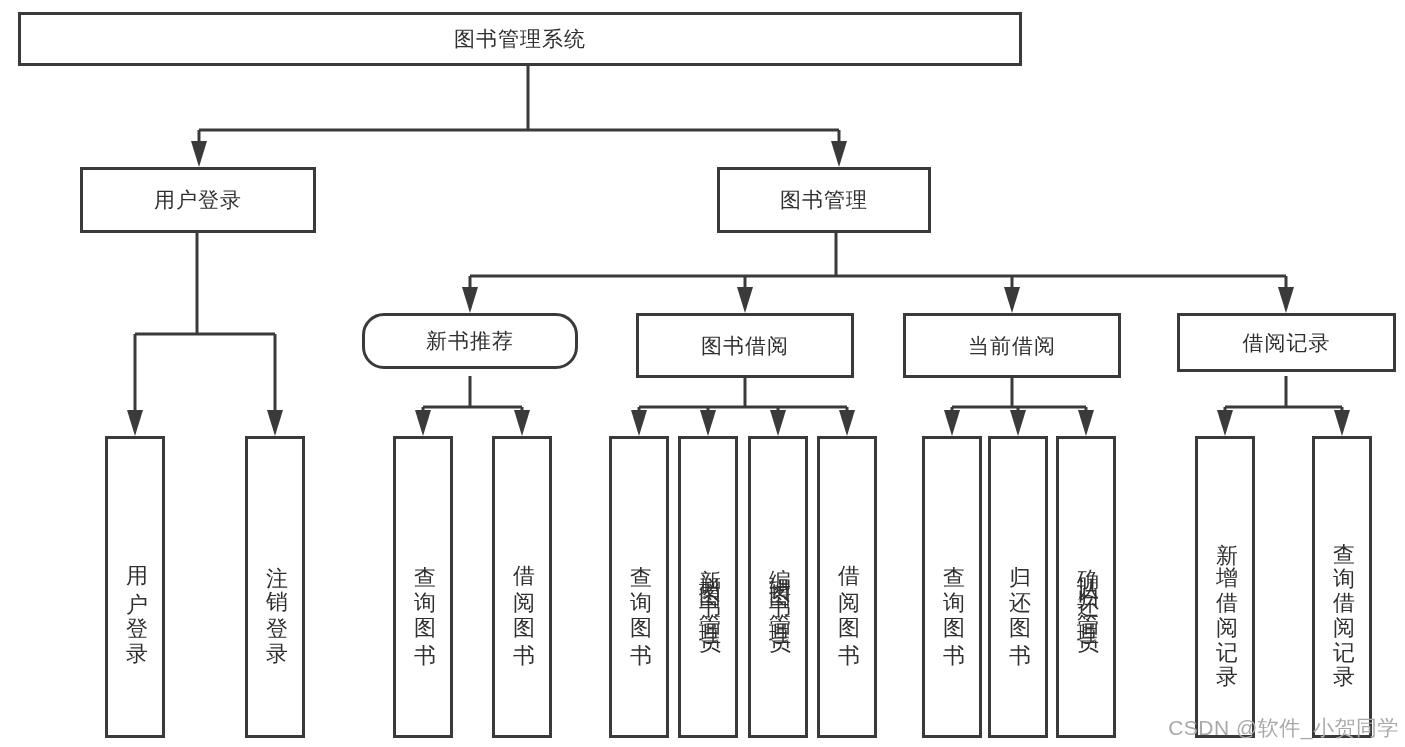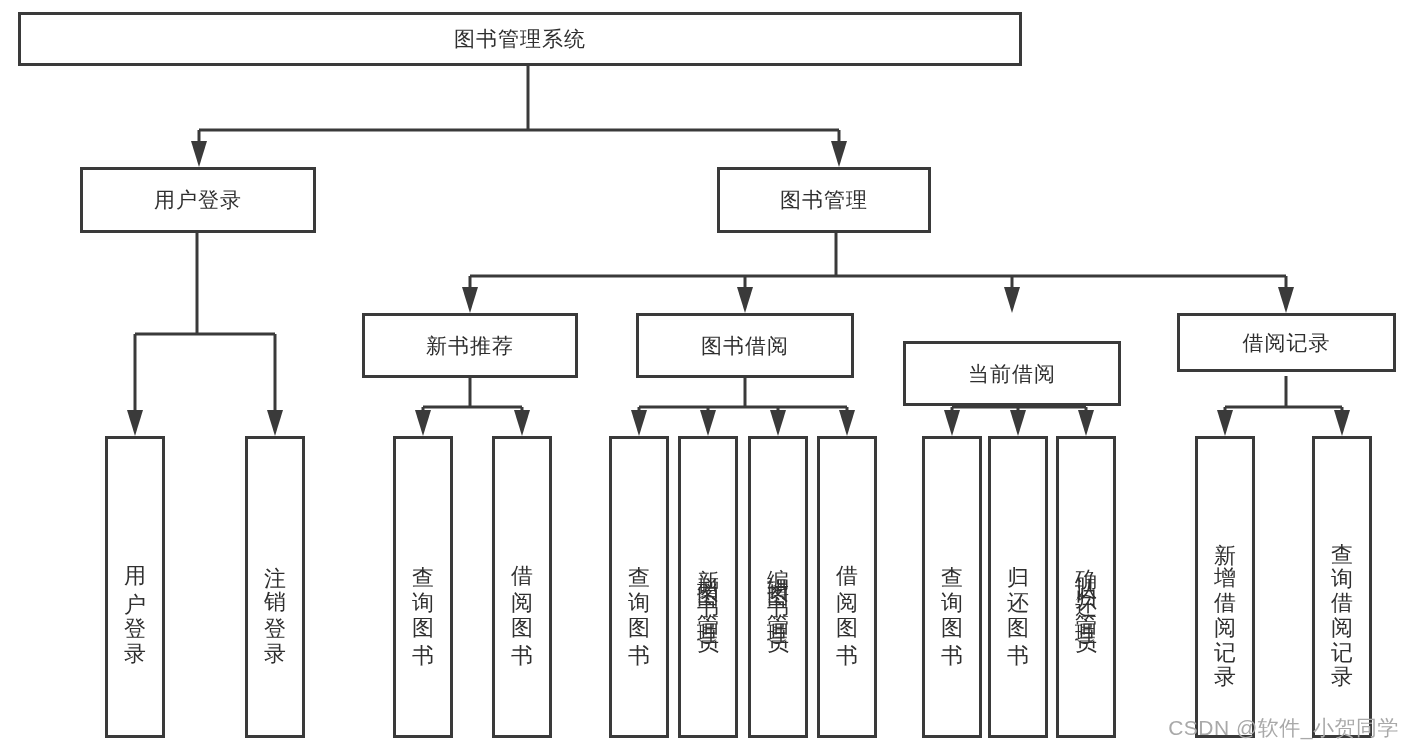--- a/index.html
+++ b/index.html
@@ -15,36 +15,36 @@
     font-family:"Liberation Sans","DejaVu Sans",sans-serif;
     overflow:hidden;
   }
   svg.connectors{position:absolute;left:0;top:0;width:1405px;height:747px;}
   svg.connectors line{stroke:var(--line);stroke-width:3;}
   svg.connectors polygon{fill:var(--line);}
   .box{
     position:absolute;box-sizing:border-box;
     background:#ffffff;border:3px solid var(--line);
     display:flex;align-items:center;justify-content:center;
-    color:var(--text);font-size:21px;letter-spacing:1px;
+    color:var(--text);font-size:21px;letter-spacing:1px;font-family:Liberation Mono, monospace;
   }
   .vbox{letter-spacing:0;}
   .vlabel{
     writing-mode:vertical-rl;text-orientation:mixed;
     font-size:22px;line-height:1;display:block;white-space:nowrap;
   }
   
   .n-root{left:18px;top:12px;width:1004px;height:54px;}
   
   .n-l2a{left:80px;top:167px;width:236px;height:66px;}
   .n-l2b{left:717px;top:167px;width:214px;height:66px;}
   
-  .n-l3a{left:362px;top:313px;width:216px;height:65px;}
+  .n-l3a{left:362px;top:313px;width:216px;height:56px;border-radius:22px;}
   .n-l3b{left:636px;top:313px;width:218px;height:65px;}
-  .n-l3c{left:903px;top:313px;width:218px;height:65px;margin-top:28px;}
+  .n-l3c{left:903px;top:313px;width:218px;height:65px;}
   .n-l3d{left:1177px;top:313px;width:219px;height:59px;}
   
   .leaf{top:436px;width:60px;height:302px;}
   .x1{left:105px;} .x2{left:245px;}
   .x3{left:393px;} .x4{left:492px;}
   .x5{left:609px;} .x6{left:678px;} .x7{left:748px;} .x8{left:817px;}
   .x9{left:922px;} .x10{left:988px;} .x11{left:1056px;}
   .x12{left:1195px;} .x13{left:1312px;}
   .watermark{
     position:absolute;right:6px;bottom:5px;

